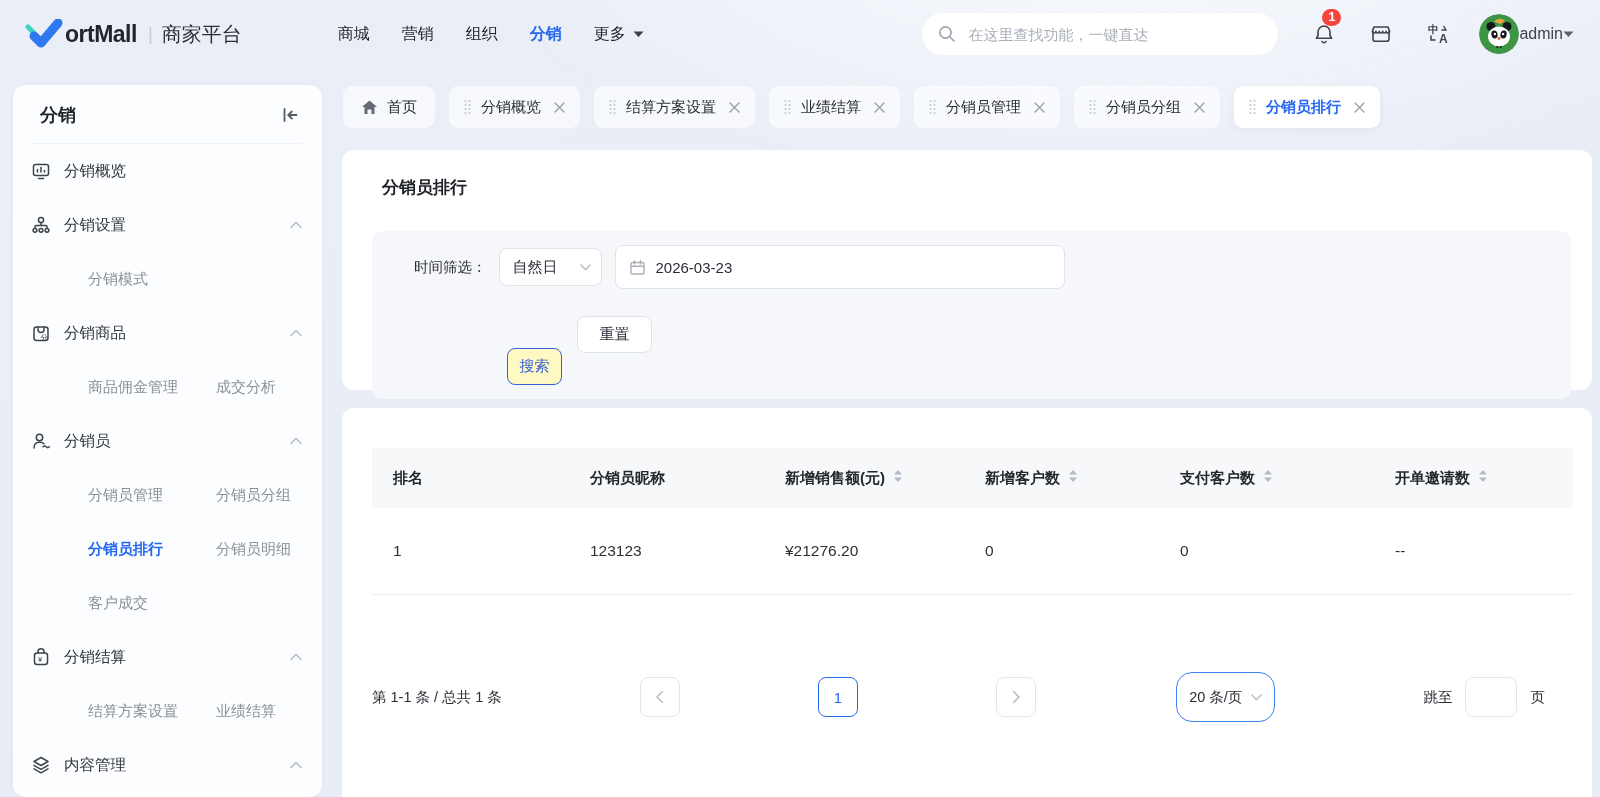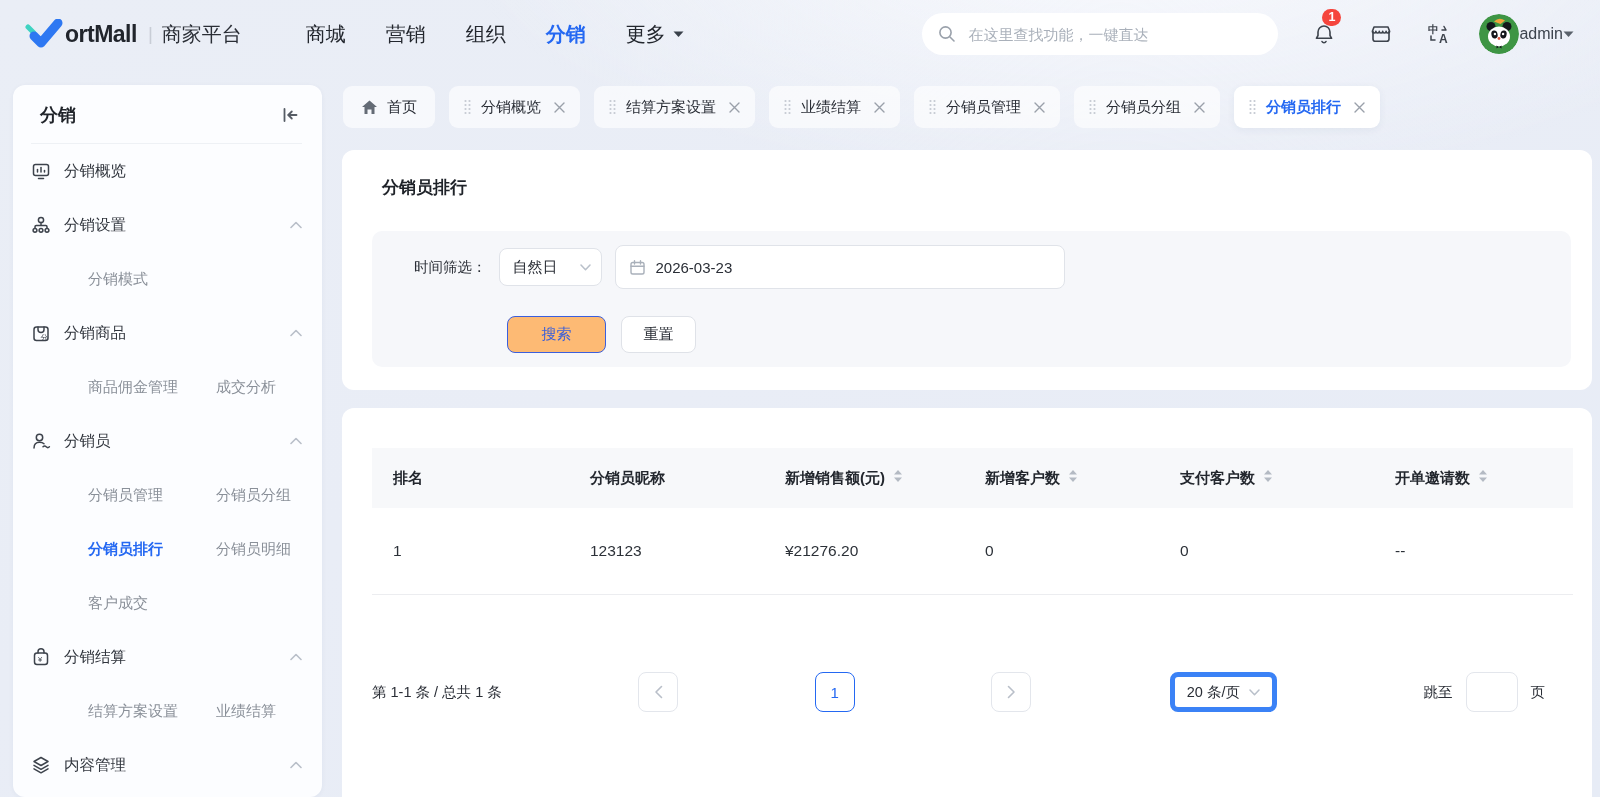--- a/index.html
+++ b/index.html
@@ -10,21 +10,21 @@
     background:
       radial-gradient(1100px 420px at 70% -8%, rgba(250,251,254,.9) 0%, rgba(250,251,254,0) 60%),
       linear-gradient(155deg,#eaeef6 0%,#e9edf6 45%,#e7ecf6 100%);
   }
   
   .header { height:68px; display:flex; align-items:center; padding:0 26px 0 25px; }
   .logo { display:flex; align-items:center; }
   .logo-text { font-size:23px; font-weight:700; color:#21252c; letter-spacing:-.5px; margin-left:2px; }
   .logo-sep { color:#c8cdd6; font-size:19px; margin:0 9px 0 11px; font-weight:300; }
   .logo-platform { font-size:20px; color:#2a2e36; }
-  .nav { display:flex; align-items:center; gap:40px; margin-left:64px; font-size:20px; }
+  .nav { display:flex; align-items:center; gap:32px; margin-left:96px; font-size:16px; }
   .nav-item { color:#23272e; cursor:pointer; white-space:nowrap; }
   .nav-item.active { color:#2468f2; font-weight:600; }
   .nav-more { display:flex; align-items:center; gap:7px; }
   .search { margin-left:auto; width:356px; height:42px; background:#fff; border-radius:21px;
             display:flex; align-items:center; padding:0 16px; gap:10px; }
   .search input { border:none; outline:none; flex:1; font-size:15px; color:#2a2e36; background:transparent; }
   .search input::placeholder { color:#a9b0ba; }
   .hicons { display:flex; align-items:center; gap:33px; margin-left:34px; }
   .icon-btn { position:relative; display:flex; align-items:center; cursor:pointer; }
   .badge { position:absolute; top:-13px; left:10px; background:#f5453d; color:#fff; font-size:12.5px;
@@ -59,36 +59,36 @@
   .filter-box { margin-top:32px; background:#f6f7fa; border-radius:10px; padding:14px 24px 14px 42px; }
   .filter-row { display:flex; align-items:center; }
   .filter-label { font-size:14.5px; color:#2a2e36; }
   .f-select { width:103px; height:38px; background:#fff; border:1px solid #e0e3e9; border-radius:8px;
               display:flex; align-items:center; justify-content:space-between; padding:0 10px 0 13px;
               font-size:15px; margin-left:12px; cursor:pointer; }
   .f-date { width:450px; height:44px; background:#fff; border:1px solid #e0e3e9; border-radius:8px;
             display:flex; align-items:center; gap:10px; padding:0 13px; font-size:15px; margin-left:13px; cursor:pointer; }
   .btn-row { display:flex; gap:15px; margin-top:27px; margin-left:93px; }
   .btn { height:37px; border-radius:8px; font-size:15px; display:flex; align-items:center; justify-content:center; cursor:pointer; }
-  .btn-search { width:99px; background:#fdba74; border:1.5px solid #3b5fdd; color:#3a5fd9; }
+  .btn-search { width:55px; background:#fef9c3; border:1.5px solid #3b5fdd; color:#3a5fd9;margin-top:32px; }
   .btn-reset { width:75px; background:#fff; border:1px solid #dfe2e8; color:#2a2e36; }
   .card2 { position:absolute; left:342px; top:408px; width:1250px; height:420px; background:#fff;
            border-radius:12px; padding:40px 19px 0 30px; }
   .tgrid { display:grid; grid-template-columns:197px 195px 200px 195px 215px 1fr; align-items:center; }
   .thead { background:#f7f8fa; height:60px; }
   .th { display:flex; align-items:flex-start; gap:8px; padding-left:21px; font-size:15px; font-weight:700; color:#23272e; }
   .trow { height:87px; border-bottom:1px solid #ecedf0; font-size:15.5px; color:#2c3138; }
   .td { padding-left:21px; }
   
   .pagination { display:flex; align-items:center; justify-content:space-between; gap:20px; margin-top:77px;
                 padding-right:28px; font-size:14.5px; color:#2a2e36; }
   .pg-btn { width:40px; height:40px; border:1px solid #e3e6ec; border-radius:8px; background:#fff;
             display:flex; align-items:center; justify-content:center; cursor:pointer; }
   .pg-btn.page { border-color:#2468f2; color:#2468f2; font-size:15px; }
-  .pg-select { height:40px; border:5px solid #3b82f6; border-radius:8px; background:#fff; display:flex;
+  .pg-select { height:50px; border:1px solid #3b82f6; border-radius:16px; background:#fff; display:flex;
                align-items:center; gap:9px; padding:0 12px; margin-left:2px; cursor:pointer; }
   .pg-jump { display:flex; align-items:center; gap:13px; margin-left:10px; }
   .pg-jump input { width:52px; height:40px; border:1px solid #e3e6ec; border-radius:8px; outline:none;
                    font-size:15px; text-align:center; }
   svg { display:block; }
 </style>
 </head>
 <body>
 
 <div class="header">

